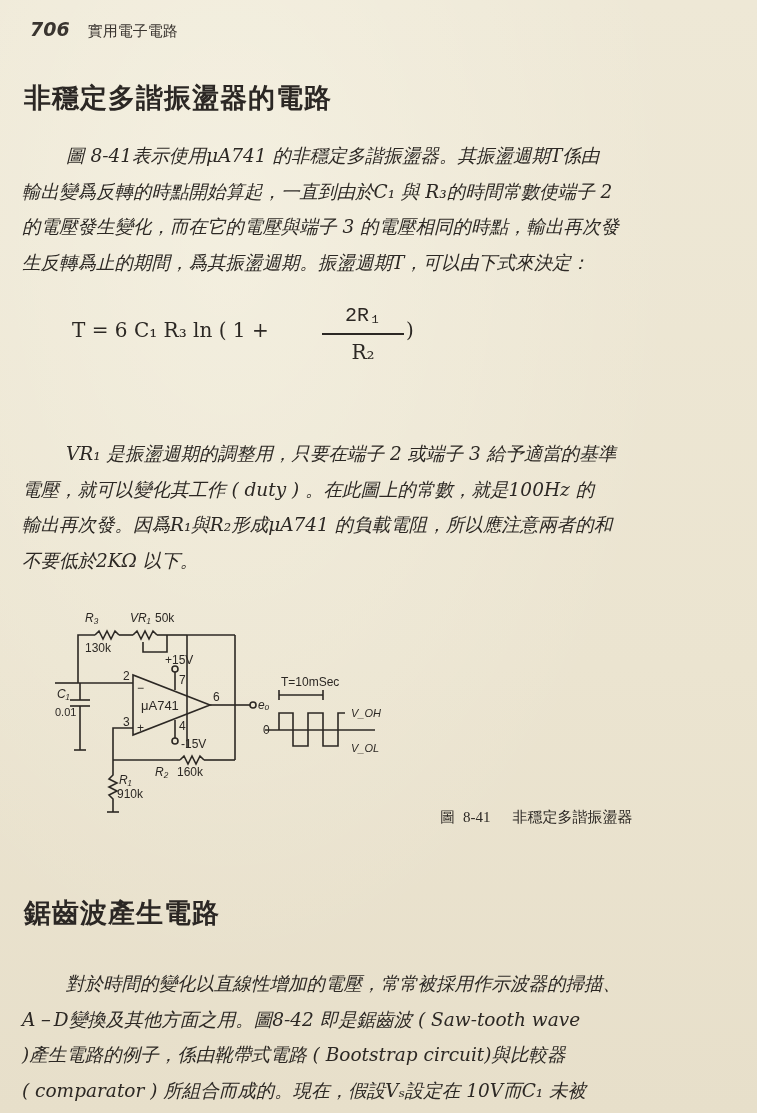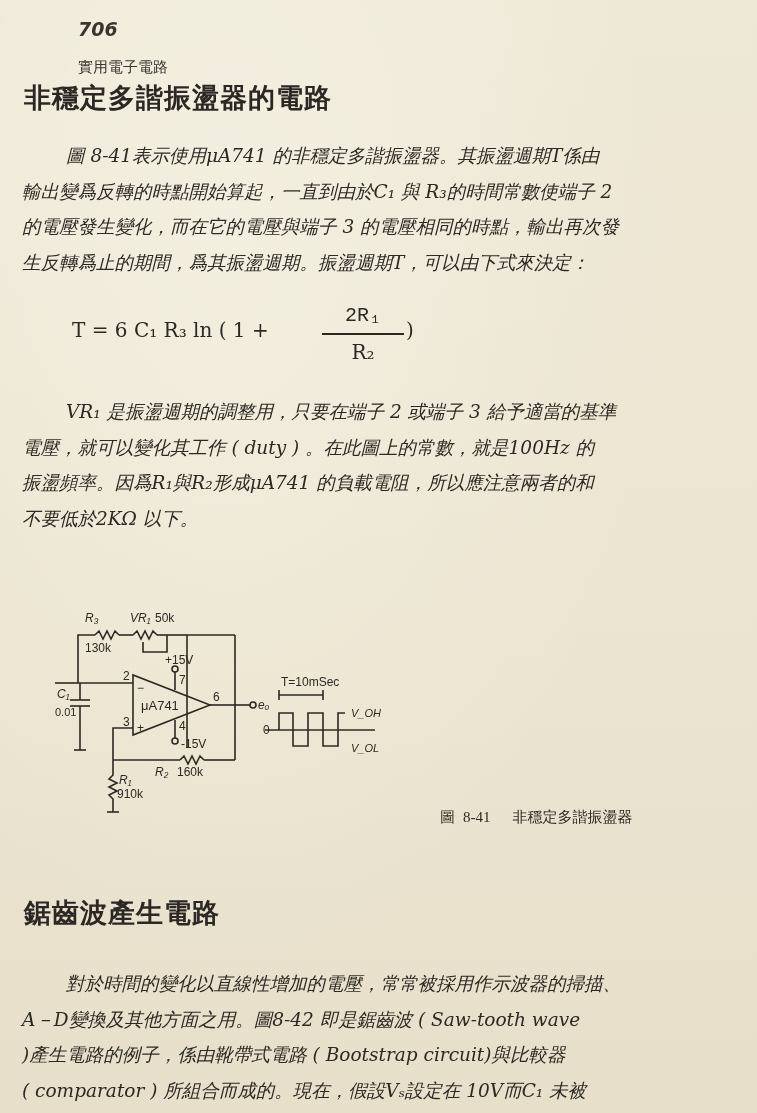--- a/index.html
+++ b/index.html
@@ -9,23 +9,23 @@
     font-family:"DejaVu Serif", serif;
     color:#2a2622;
     position:relative;
   }
   .page {
     position:absolute; inset:0;
     background:
       radial-gradient(ellipse at 30% 20%, rgba(255,255,245,0.35), rgba(0,0,0,0) 60%),
       linear-gradient(180deg, #eee8d6 0%, #ebe4d0 60%, #e7dfca 100%);
   }
-  .header { position:absolute; left:30px; top:18px; display:flex; align-items:baseline; gap:18px;flex-direction:column; }
+  .header { position:absolute; left:30px; top:18px; display:flex; align-items:baseline; gap:18px; }
   .page-num { font-family:"DejaVu Sans", sans-serif; font-weight:bold; font-style:italic; font-size:19px; color:#3a3530; }
-  .running-title { font-family:"DejaVu Sans", sans-serif; font-size:15px; color:#3a3530;margin-left:48px; }
+  .running-title { font-family:"DejaVu Sans", sans-serif; font-size:15px; color:#3a3530; }
   .h1 { position:absolute; left:24px; font-family:"DejaVu Sans", sans-serif; font-weight:bold; font-size:27px; color:#2b2724; letter-spacing:1px; }
   .para { position:absolute; left:22px; width:722px; font-size:18.5px; line-height:35.5px; color:#2c2824; text-align:justify;font-style:italic; }
   .para .line { display:block; white-space:nowrap; }
   .indent { padding-left:44px; }
   .formula { position:absolute; left:72px; top:300px; height:80px; font-size:20px; color:#2c2824; }
   .formula .lhs { position:absolute; left:0; top:18px; white-space:nowrap; }
   .formula .frac { position:absolute; left:250px; top:2px; width:82px; text-align:center; }
   .formula .num { display:block; height:28px; line-height:28px;font-family:Liberation Mono, monospace; }
   .formula .bar { display:block; height:2px; background:#2c2824; margin:3px 0; }
   .formula .den { display:block; height:28px; line-height:28px; }
@@ -57,24 +57,24 @@
   <div class="formula">
     <span class="lhs">T = 6 C₁ R₃ ln (  1 +</span>
     <span class="frac">
       <span class="num">2R₁</span>
       <span class="bar"></span>
       <span class="den">R₂</span>
     </span>
     <span class="close">)</span>
   </div>
 
-  <div class="para" style="top:394px;">
+  <div class="para" style="top:436px;">
     <span class="line indent">VR₁ 是振盪週期的調整用，只要在端子 2 或端子 3 給予適當的基準</span>
     <span class="line">電壓，就可以變化其工作 ( duty ) 。在此圖上的常數，就是100Hz  的</span>
-    <span class="line">振盪頻率。因爲R₁與R₂形成μA741  的負載電阻，所以應注意兩者的和</span>
+    <span class="line">輸出再次發。因爲R₁與R₂形成μA741  的負載電阻，所以應注意兩者的和</span>
     <span class="line">不要低於2KΩ  以下。</span>
   </div>
 
   <div class="figure">
     <svg width="330" height="230" viewBox="0 0 330 230">
       <g stroke="#2c2824" stroke-width="1.6" fill="none">
 
         <polyline points="23,83 23,35 40,35"></polyline>
         <polyline points="40,35 44,31 48,39 52,31 56,39 60,31 64,35"></polyline>
         <line x1="64" y1="35" x2="78" y2="35"></line>

